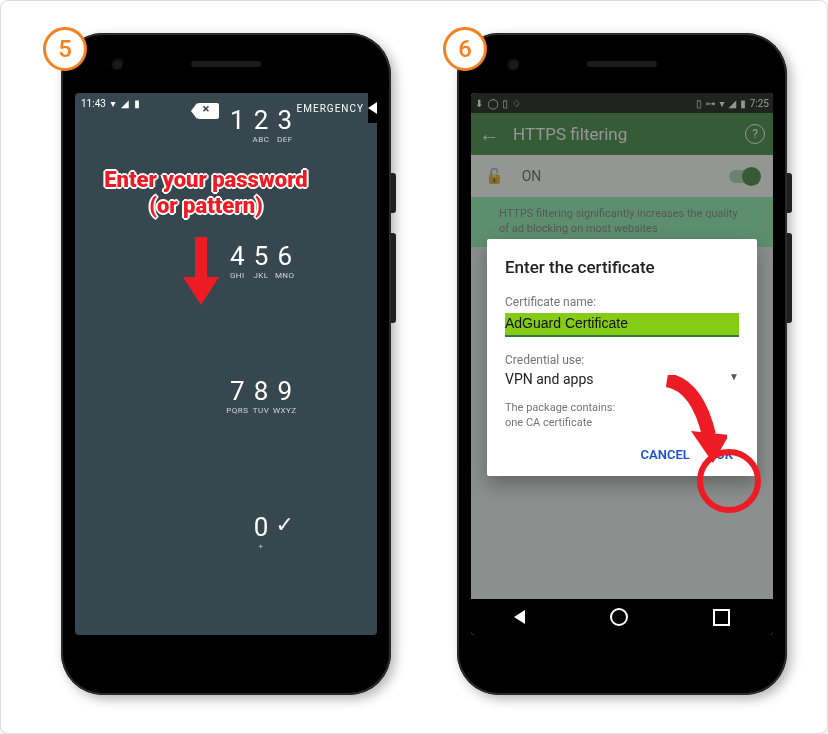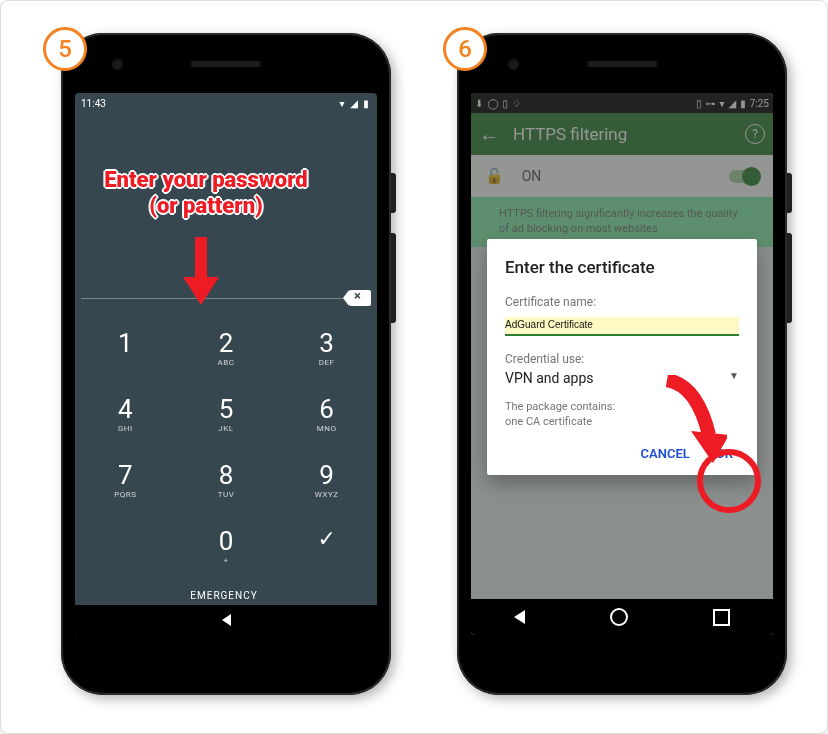--- a/index.html
+++ b/index.html
@@ -11,21 +11,21 @@
 .phone.left{left:60px}
 .phone.right{left:456px}
 .side-btn{position:absolute;right:-5px;width:5px;background:#202020;border-top-right-radius:3px;border-bottom-right-radius:3px}
 .side-btn.a{top:140px;height:40px}
 .side-btn.b{top:200px;height:90px}
 .speaker{position:absolute;top:28px;left:50%;transform:translateX(-50%);width:70px;height:6px;background:#1c1c1c;border-radius:3px}
 .cam{position:absolute;top:25px;left:50px;width:12px;height:12px;background:#1a1a1a;border-radius:50%;box-shadow:inset 1px 1px 2px #000}
 .screen{position:absolute;top:60px;left:14px;right:14px;bottom:60px;border-radius:4px;overflow:hidden}
 
 
-.s5{background:#37474f;display:flex;flex-direction:column;height:100%}
+.s5{background:#37474f;display:flex;flex-direction:row;height:100%}
 .sb5{height:20px;display:flex;align-items:center;padding:0 6px;color:#fff;font-size:10px}
 .sb5 .t{flex:0 0 auto}
 .sb5 .sp{flex:1}
 .sb5 .ic{width:10px;text-align:center;margin-left:2px}
 .pwarea{flex:1;min-height:0}
 .pwline-row{display:flex;align-items:center;height:36px;padding:0 6px}
 .pwline{flex:1;border-bottom:1px solid rgba(255,255,255,.35);height:1px}
 .bkic{width:22px;height:16px;background:#fff;border-radius:2px;position:relative;margin-left:6px}
 .bkic:before{content:"";position:absolute;left:-6px;top:0;border-top:8px solid transparent;border-bottom:8px solid transparent;border-right:6px solid #fff}
 .bkic:after{content:"×";position:absolute;left:5px;top:-2px;font-size:13px;color:#37474f;font-weight:bold}
@@ -51,21 +51,21 @@
 .onrow{height:42px;display:flex;align-items:center;padding:0 14px;color:#4db6ac;background:#fff;position:relative;z-index:1}
 .onrow .ic{margin-right:18px;font-size:15px}
 .onrow .lbl{flex:1;color:#555;font-size:14px}
 .toggle{width:30px;height:13px;background:#a5d6a7;border-radius:7px;position:relative}
 .toggle:after{content:"";position:absolute;right:-2px;top:-3px;width:19px;height:19px;background:#2e7d32;border-radius:50%}
 .desc{padding:10px 28px;font-size:11px;color:#757575;line-height:1.35;background:#86efac;position:relative;z-index:1}
 .filler{flex:1;background:#eceff1;position:relative;z-index:1}
 .dialog{position:absolute;left:16px;right:16px;top:146px;background:#fff;z-index:5;padding:18px 18px 10px 18px;border-radius:2px;box-shadow:0 8px 20px rgba(0,0,0,.3)}
 .dlg-t{font-size:17px;color:#212121;margin-bottom:18px;font-weight:500}
 .dlg-l{font-size:12px;color:#757575;margin-bottom:4px}
-.dlg-i{border:none;border-bottom:2px solid #2e7d32;width:100%;padding:2px 0 4px 0;font-size:10px;color:#111;background:#fef9c3;outline:none;margin-bottom:16px}
+.dlg-i{border:none;border-bottom:2px solid #2e7d32;width:100%;padding:2px 0 4px 0;font-size:14px;color:#111;background:#84cc16;outline:none;margin-bottom:16px}
 .dlg-sel{display:flex;justify-content:space-between;font-size:14px;color:#212121;margin-bottom:14px}
 .dlg-sel .c{font-size:10px;color:#555}
 .dlg-p{font-size:11px;color:#757575;line-height:1.35;margin-bottom:14px}
 .dlg-b{display:flex;justify-content:flex-end;gap:26px;font-size:13px;font-weight:600;color:#1d4ed8;padding:2px 6px 4px 0}
 .navbar6{height:36px;background:#000;display:flex;align-items:center;justify-content:space-around;position:relative;z-index:6}
 .navbar6 .back{width:0;height:0;border-top:7px solid transparent;border-bottom:7px solid transparent;border-right:11px solid #fff}
 .navbar6 .home{width:14px;height:14px;border:2px solid #fff;border-radius:50%}
 .navbar6 .recent{width:13px;height:13px;border:2px solid #fff}
 .arr6{position:absolute;left:656px;top:374px;z-index:8}
 .okcirc{position:absolute;left:696px;top:448px;width:52px;height:52px;border:6px solid #ed1c24;border-radius:50%;z-index:8}

